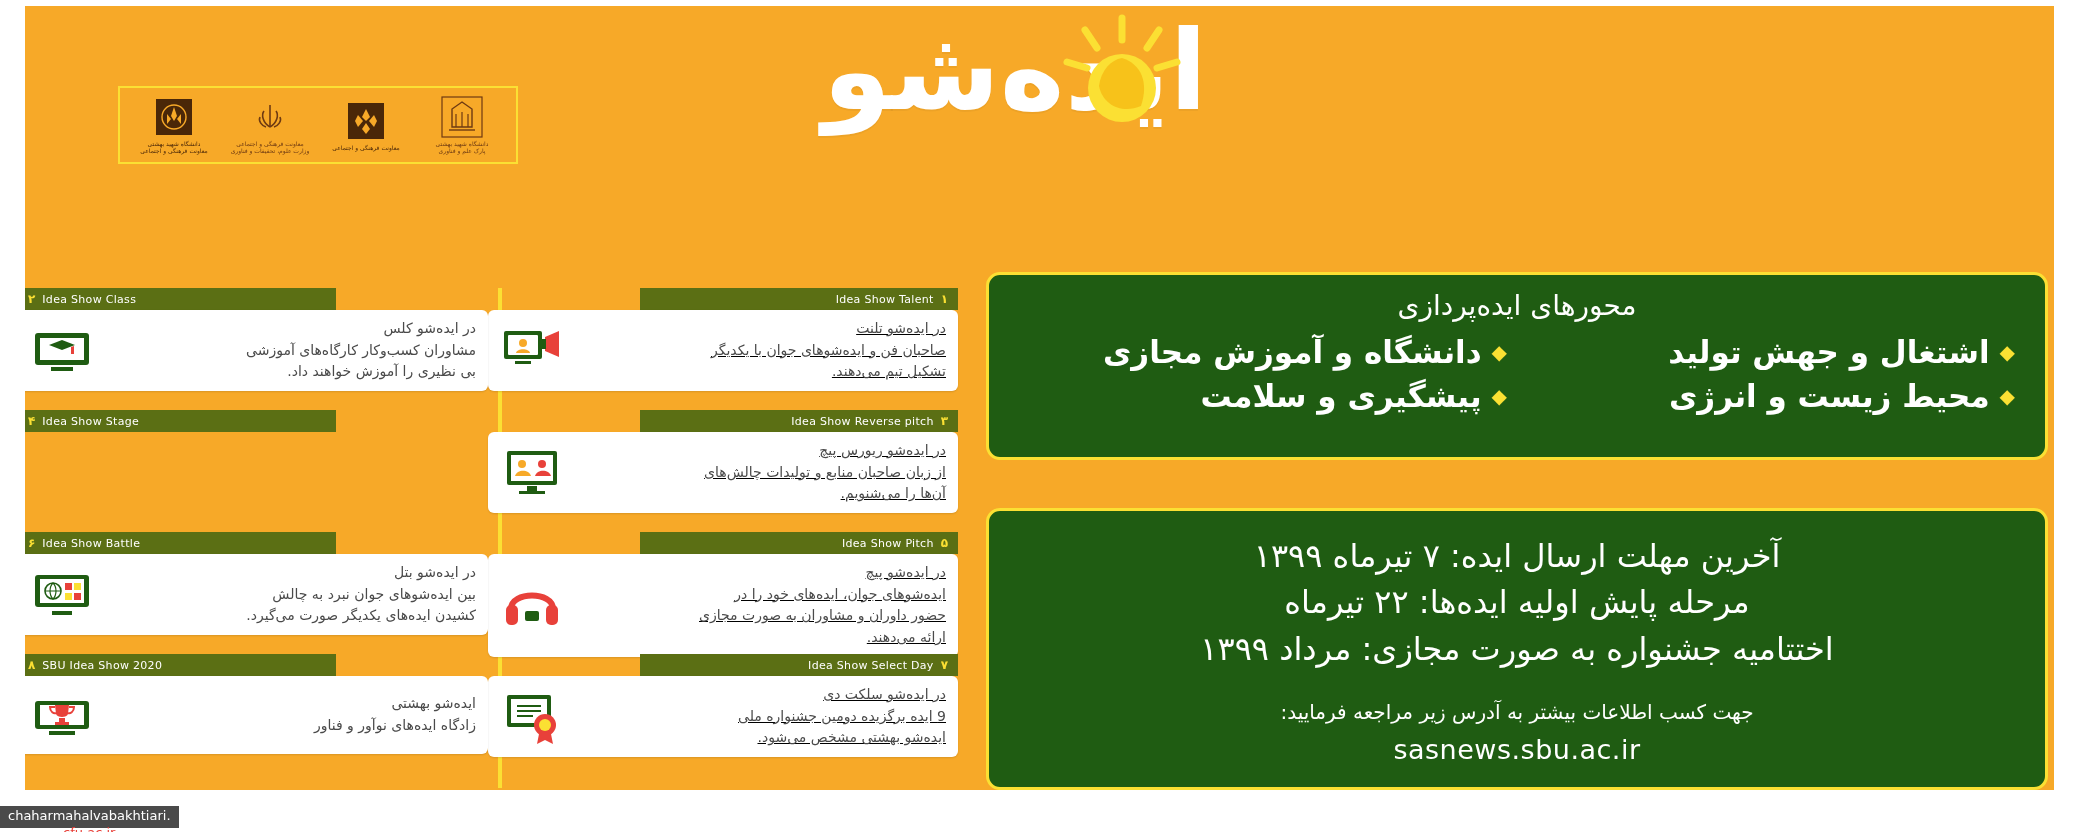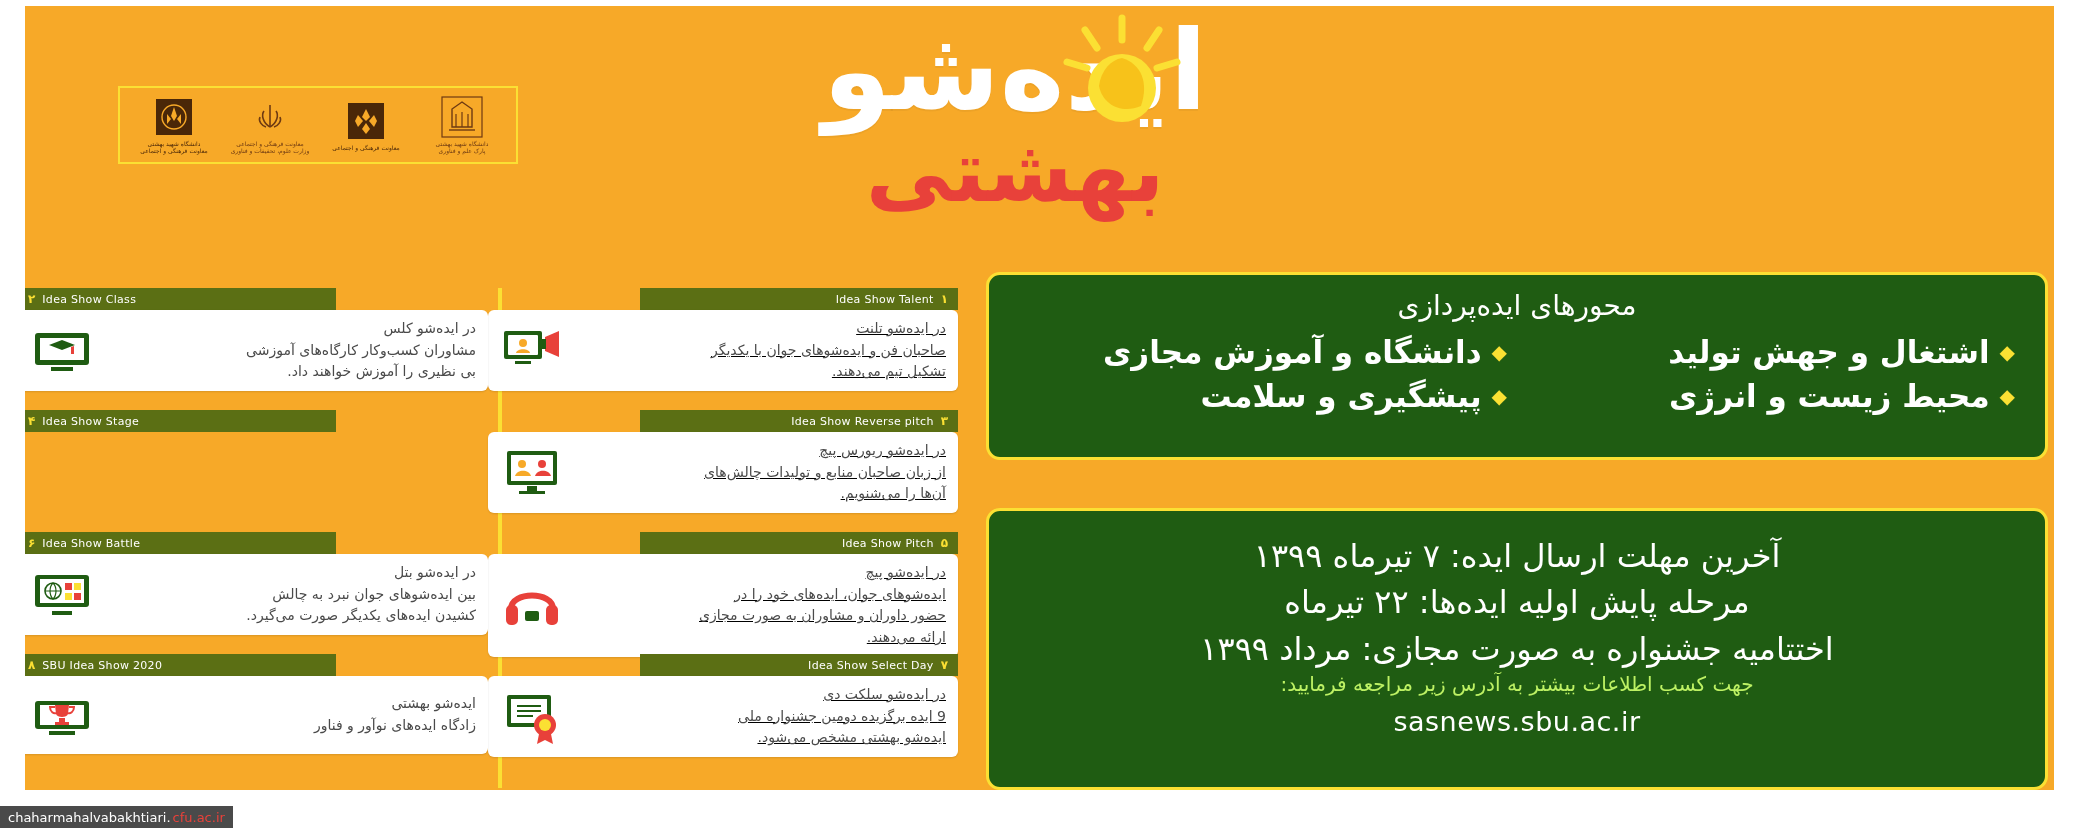--- a/index.html
+++ b/index.html
@@ -266,23 +266,23 @@
     align-items: center;
   }
   .date-line {
     font-size: 32px;
     color: #ffffff;
     line-height: 1.45;
     text-align: center;
     white-space: nowrap;
   }
   .date-note {
-    margin-top: 0;
+    margin-top: 28px;
     font-size: 20px;
-    color: #bef264;
+    color: #ffffff;
     text-align: right;
   }
   .date-url {
     margin-top: 10px;
     font-size: 27px;
     color: #ffffff;
     direction: ltr;
     letter-spacing: 0.5px;
   }
 
@@ -303,20 +303,21 @@
     height: 22px;
     padding: 2px 8px;
     background: #4a4a4a;
     color: #ffffff;
     font-size: 13px;
     display: flex;
     align-items: center;
     gap: 2px;
     direction: ltr;
     z-index: 46;
+    flex-direction: column;
   }
   .watermark .wm-red { color: #e8413a; }
   .top-white {
     position: absolute;
     top: 0; left: 0;
     width: 2079px; height: 6px;
     background: #ffffff;
     z-index: 45;
   }
 </style>
@@ -400,21 +401,20 @@
           <path d="M28 16 L40 34"></path>
           <path d="M102 16 L90 34"></path>
           <path d="M10 48 L30 54"></path>
           <path d="M120 48 L100 54"></path>
         </g>
         <circle cx="65" cy="74" r="34" fill="#fbe033"></circle>
         <path d="M65 44 C84 50, 92 68, 84 92 C66 100, 46 92, 42 72 C44 56, 54 46, 65 44 Z" fill="#f7c21a"></path>
       </svg>
     </div>
     <div class="title-main">ایده‌شو</div>
-    <div class="title-sub">بهشتی</div>
   </div>
 
   <div class="timeline">
     <div class="tl-spine"></div>
 
     <div class="tl-col right-col">
 
       <div class="tl-card">
         <div class="tl-head">
           <span class="tl-num">۱</span>

